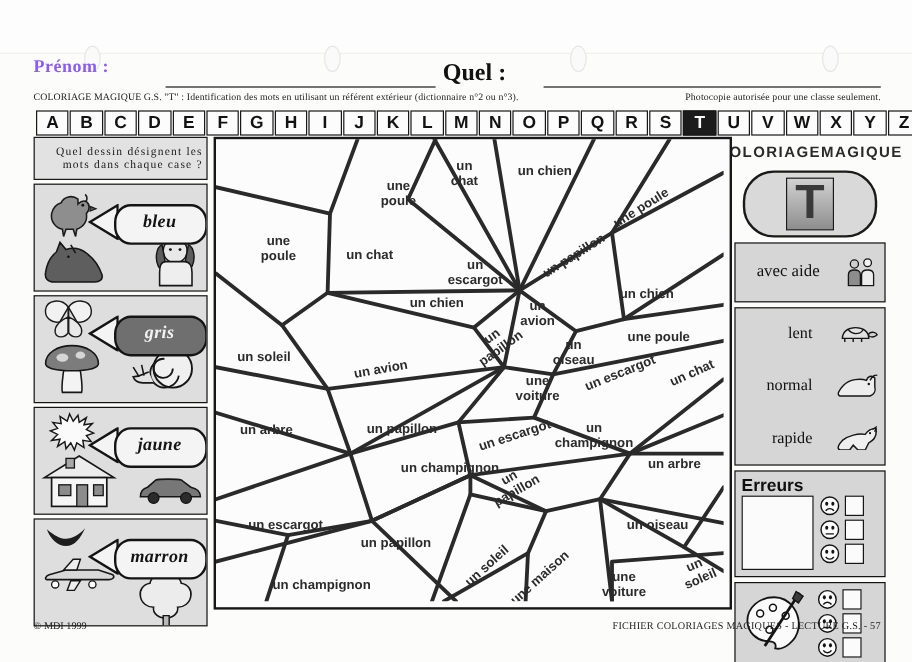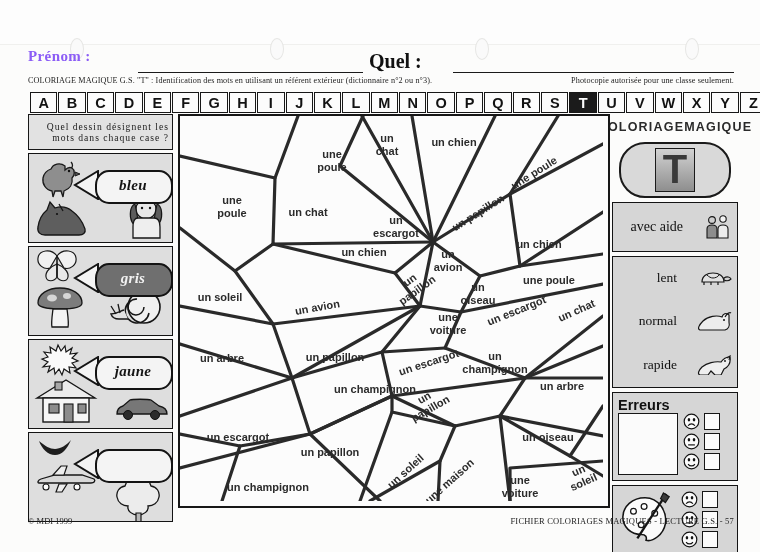--- a/index.html
+++ b/index.html
@@ -242,20 +242,21 @@
       </svg>
       <svg class="ic" style="right:8px;top:42px;" width="52" height="48" viewBox="0 0 52 48">
         <path d="M26 2c7 0 12 4 13 9 6 1 9 6 8 11-1 6-6 9-11 9 1 5-4 9-10 9s-11-4-10-9c-5 0-10-3-11-9-1-5 2-10 8-11 1-5 6-9 13-9z" fill="#ececec" stroke="#161616" stroke-width="1.3"></path>
         <path d="M24 38h5v10h-5z" fill="#b9b9b9" stroke="#161616" stroke-width="1.2"></path>
       </svg>
       <div class="pencil">
         <svg class="tipout" viewBox="0 0 26 30">
           <path d="M25 1L2 15l23 14z" fill="#f4f4f4" stroke="#141414" stroke-width="2"></path>
         </svg>
         <div class="body"></div>
+        <div class="word">marron</div>
       </div>
     </div>
   </div>
 
   <div class="rightcol">
     <div class="cmtitle">
       <span>COLORIAGE</span>
       <span>MAGIQUE</span>
     </div>
     <div class="tbadge">

